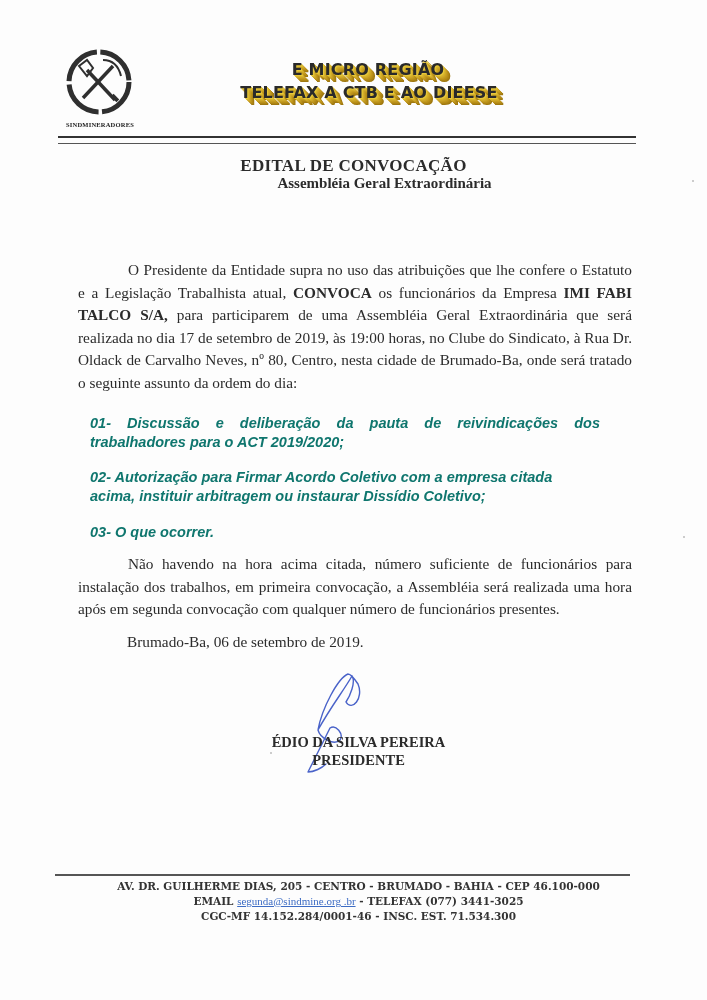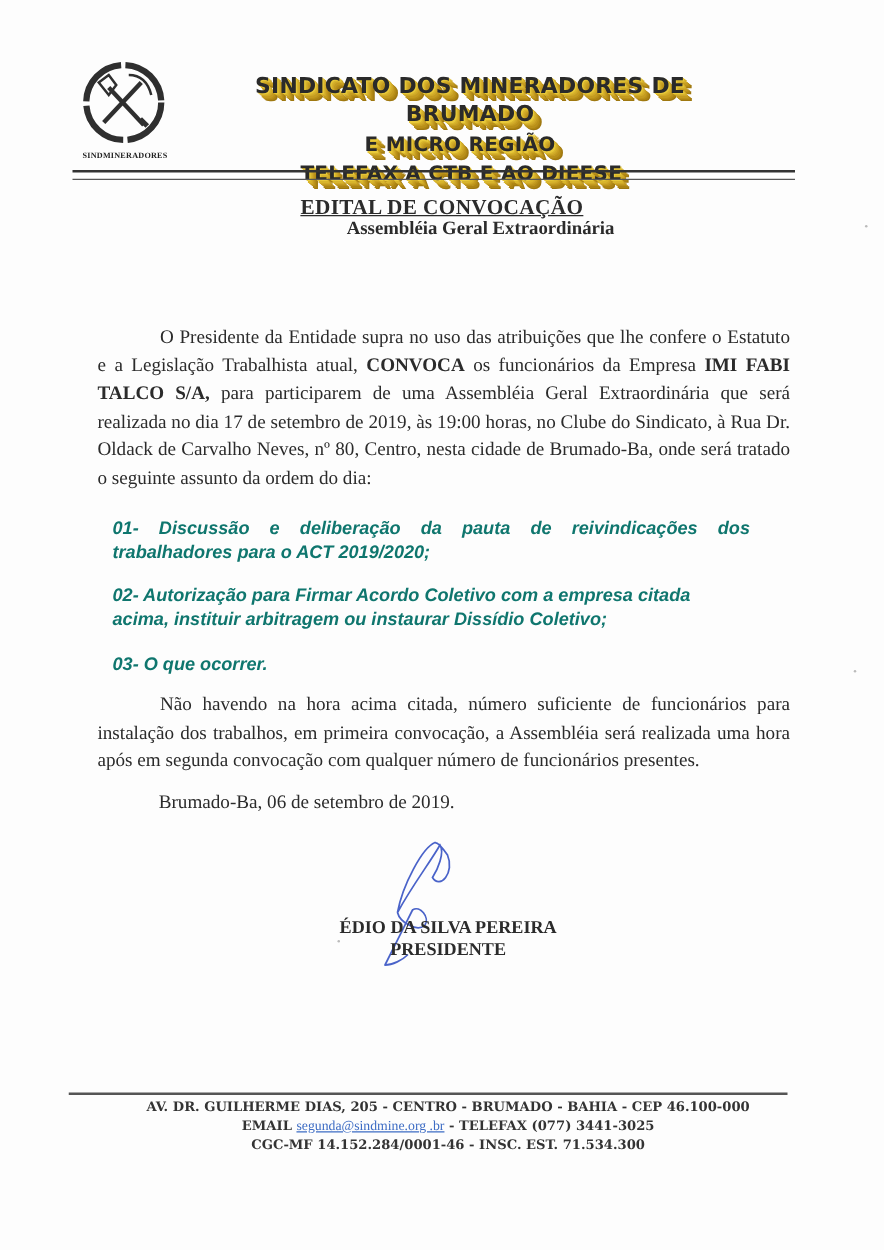--- a/index.html
+++ b/index.html
@@ -6,21 +6,21 @@
   body { width: 707px; height: 1000px; position: relative; overflow: hidden; font-family: "Liberation Serif", serif; color: #2b2b2b; }
   .logo { position: absolute; left: 65px; top: 48px; width: 68px; height: 68px; }
   .logo-caption { position: absolute; left: 66px; top: 121px; font-family: "Liberation Serif", serif; font-size: 6.5px; font-weight: bold; letter-spacing: 0.2px; color: #222; }
   .banner { position: absolute; left: 160px; top: 58px; width: 420px; text-align: center; font-family: "DejaVu Sans", sans-serif; font-weight: bold; color: #2a2a2a; line-height: 23px; font-size: 17px; }
   .banner div { text-shadow: 1px 1px 0 #e8c93a, 2px 2px 0 #d8b52c, 3px 3px 0 #cfa828, 4px 4px 0 #c49b20, 5px 5px 0 #b99019, 6px 6px 0 #ad8414, 7px 7px 0 #9f7810; letter-spacing: 0.2px; }
   .banner .l1 { font-size: 17.5px; margin-left: 12px; }
   .banner .l2 { font-size: 16px; margin-left: -4px; }
   .banner .l3 { font-size: 16px; margin-left: -2px; }
   .hr-top { position: absolute; left: 58px; top: 136px; width: 578px; height: 5px; border-top: 2px solid #333; border-bottom: 1px solid #555; }
   .title { position: absolute; left: 0; width: 707px; text-align: center; font-weight: bold; }
-  .t1 { top: 156px; font-size: 17px; letter-spacing: 0.3px; text-decoration: underline; }
+  .t1 { top: 156px; font-size: 17px; letter-spacing: 0.3px; }
   .t2 { top: 175px; font-size: 15px; margin-left: 31px; }
   .para { position: absolute; left: 78px; width: 554px; font-size: 15.3px; line-height: 22.5px; text-align: justify; text-align-last: auto; }
   .p1 { top: 259px; }
   .indent { display: inline-block; width: 50px; }
   .items { position: absolute; left: 90px; width: 510px; font-family: "Liberation Sans", sans-serif; font-weight: bold; font-style: italic; font-size: 14.5px; line-height: 19px; color: #0f766e; }
   .i1 { top: 414px; text-align: justify; }
   .i2 { top: 440px; margin-top: 28px; }
   .i3 { top: 523px; }
   .p2 { top: 553px; }
   .date { position: absolute; left: 127px; top: 633px; font-size: 15.3px; }
@@ -45,21 +45,20 @@
   <line x1="22" y1="22" x2="50" y2="52" stroke="#2f2f2f" stroke-width="3.5"></line>
   <path d="M14 18 L22 12 L28 20 L22 28 Z" fill="none" stroke="#2f2f2f" stroke-width="2"></path>
 
   <line x1="48" y1="18" x2="18" y2="50" stroke="#2f2f2f" stroke-width="3.5"></line>
   <path d="M38 12 Q52 12 56 28" fill="none" stroke="#2f2f2f" stroke-width="2"></path>
   <rect x="46" y="48" width="8" height="4" fill="#2f2f2f" transform="rotate(45 50 50)"></rect>
 </svg>
 <div class="logo-caption">SINDMINERADORES</div>
 
 <div class="banner">
-  <div class="l1">SINDICATO DOS MINERADORES DE BRUMADO</div>
   <div class="l2">E MICRO REGIÃO</div>
   <div class="l3">TELEFAX A CTB E AO DIEESE</div>
 </div>
 <div class="hr-top"></div>
 
 <div class="title t1">EDITAL DE CONVOCAÇÃO</div>
 <div class="title t2">Assembléia Geral Extraordinária</div>
 
 <div class="para p1"><span class="indent"></span><span>O Presidente da Entidade supra no uso das atribuições que lhe confere o Estatuto e a Legislação Trabalhista atual, </span><b>CONVOCA</b><span> os funcionários da Empresa </span><b>IMI FABI TALCO S/A,</b><span>  para participarem de uma Assembléia Geral Extraordinária que será realizada no dia 17 de setembro  de 2019, às 19:00 horas, no Clube do Sindicato, à Rua Dr. Oldack de Carvalho Neves, nº 80, Centro,  nesta cidade de Brumado-Ba, onde será tratado o seguinte assunto da ordem do dia:</span></div>
 

